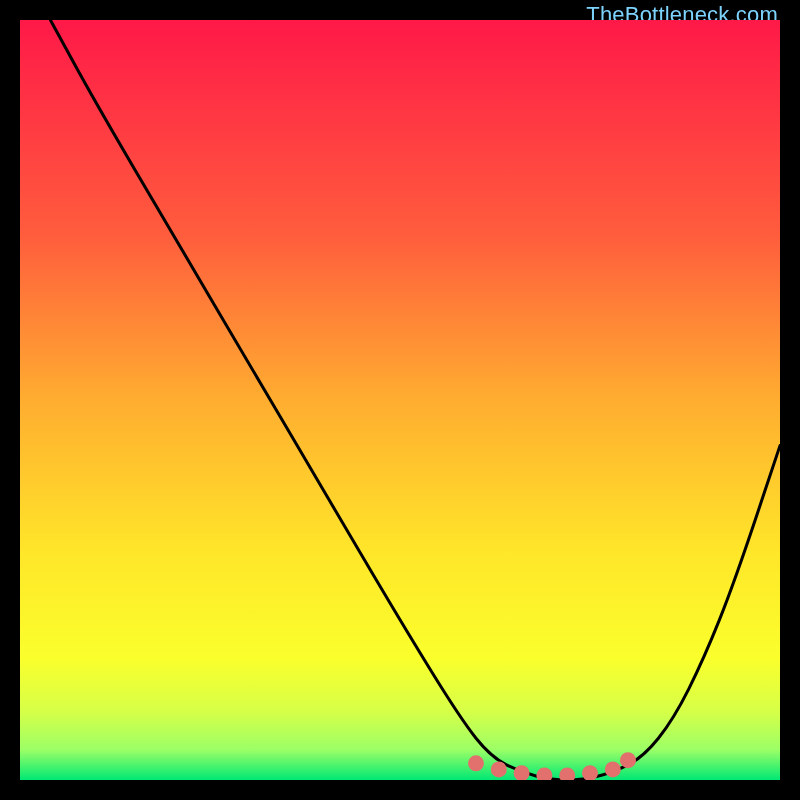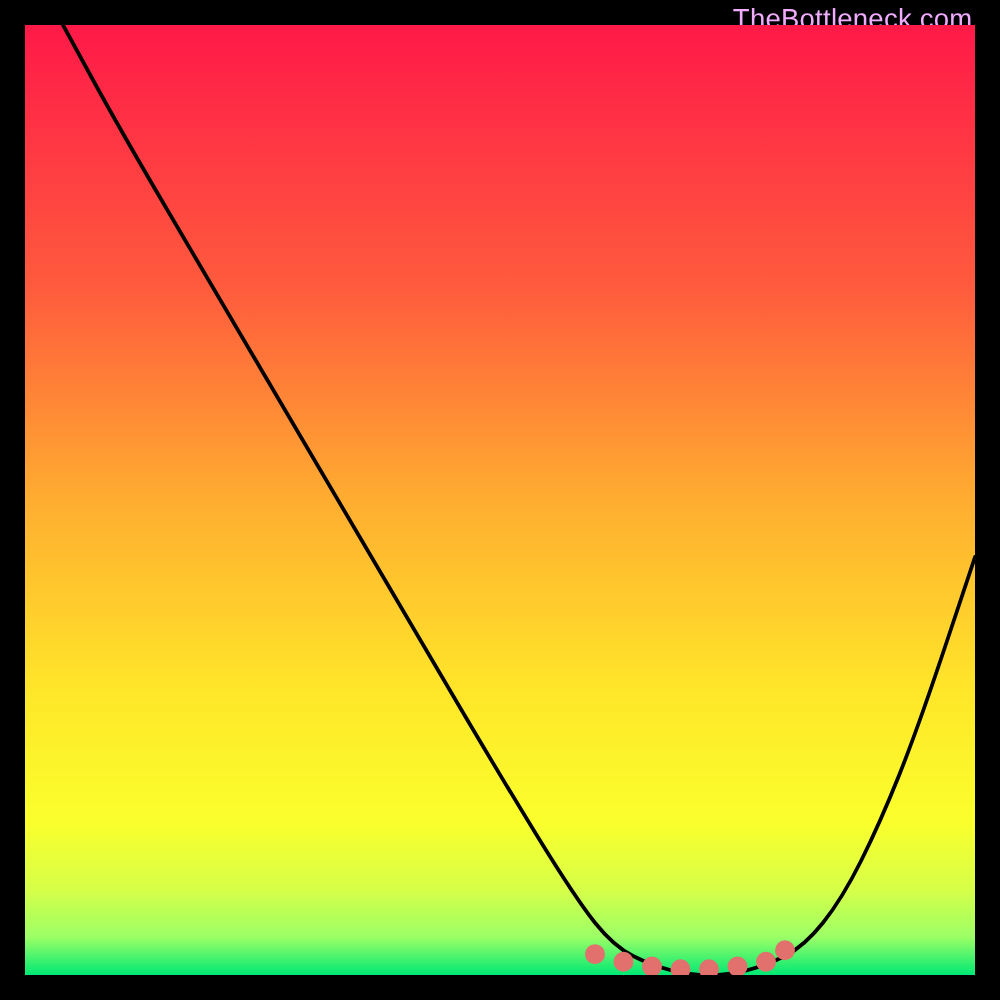--- a/index.html
+++ b/index.html
@@ -23,21 +23,21 @@
     position: absolute;
     left: 0;
     top: 0;
     width: 760px;
     height: 760px;
   }
   .watermark {
     position: absolute;
     top: 2px;
     right: 22px;
-    color: #f0abfc;
+    color: #7dd3fc;
     font-size: 22px;
     font-weight: 400;
     letter-spacing: 0.2px;
   }
 </style>
 </head>
 <body>
 
 <div class="watermark">TheBottleneck.com</div>
 

